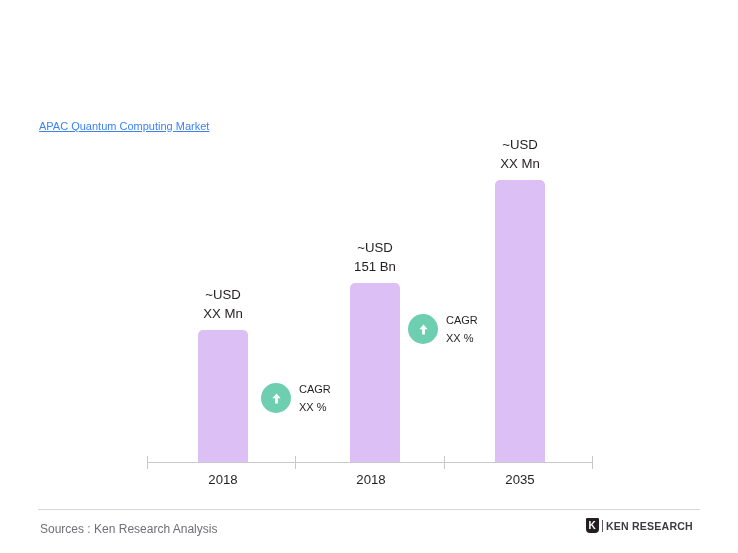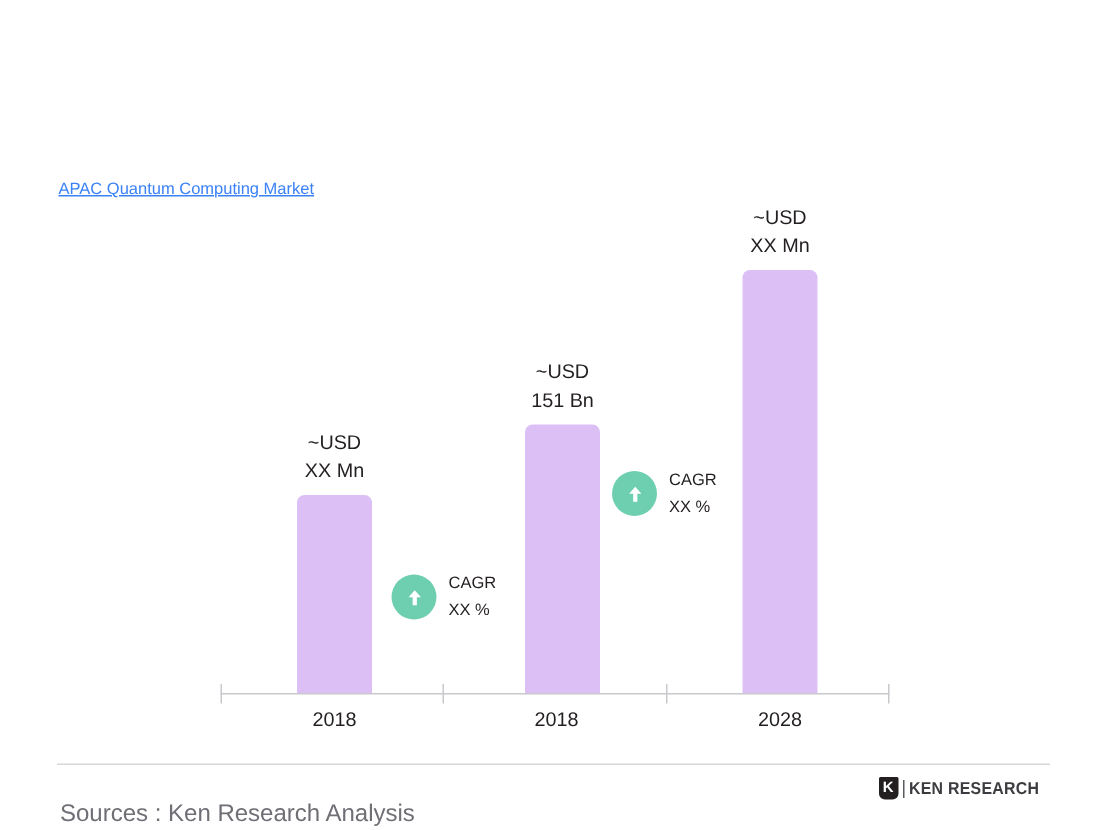--- a/index.html
+++ b/index.html
@@ -123,23 +123,22 @@
     left: 38px;
     top: 509px;
     width: 662px;
     height: 1px;
     background: #d7d7db;
   }
   #source-text {
     position: absolute;
     left: 40px;
     top: 522px;
-    font-size: 16px;
+    font-size: 12px;
     color: #6f6f76;
-    margin-top: 12px;
   }
   #logo {
     position: absolute;
     right: 38px;
     top: 518px;
     display: flex;
     align-items: center;
     gap: 3px;
   }
   #logo-mark {
@@ -225,21 +224,21 @@
     <div class="bar" style="left:495px; top:180px; width:50px; height:282px;"></div>
 
     <div id="axis-line"></div>
     <div class="axis-tick" style="left:147px;"></div>
     <div class="axis-tick" style="left:295px;"></div>
     <div class="axis-tick" style="left:444px;"></div>
     <div class="axis-tick" style="left:592px;"></div>
 
     <div class="axis-cat" style="left:153px;">2018</div>
     <div class="axis-cat" style="left:301px;">2018</div>
-    <div class="axis-cat" style="left:450px;">2028</div>
+    <div class="axis-cat" style="left:450px;">2035</div>
   </div>
 
   <div id="footer-divider"></div>
   <div id="source-text">Sources : Ken Research Analysis</div>
 
   <div id="logo">
     <div id="logo-mark">K</div>
     <div id="logo-bar"></div>
     <div id="logo-text">KEN RESEARCH</div>
   </div>

